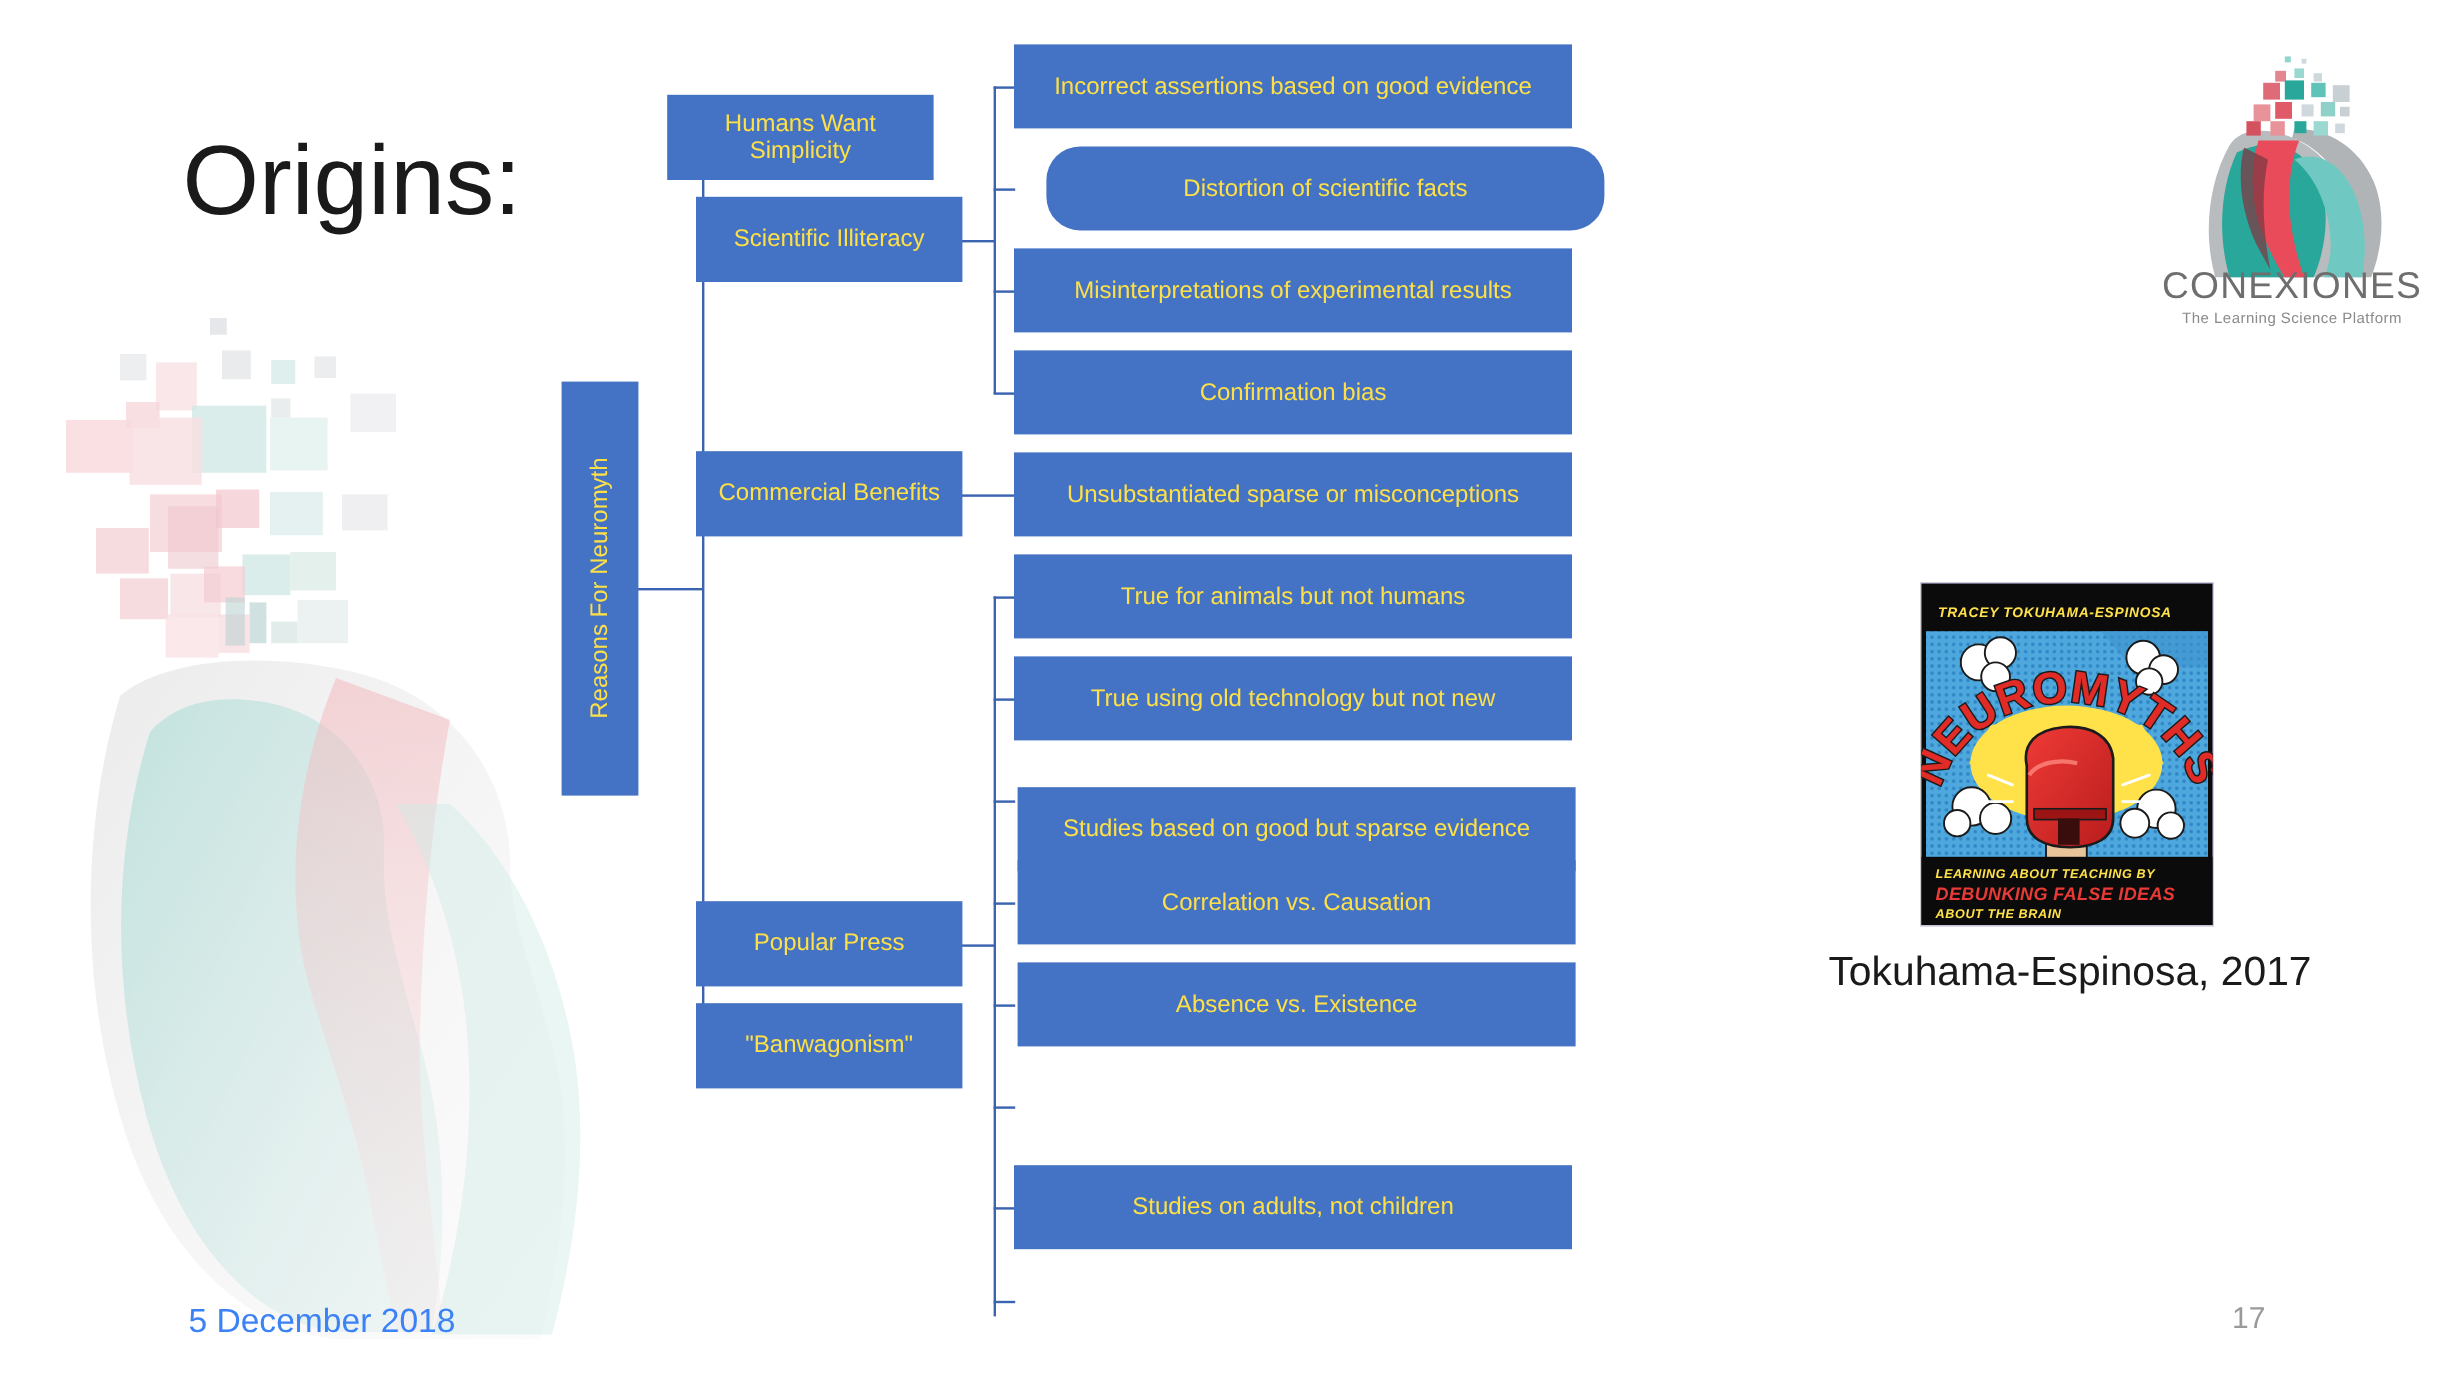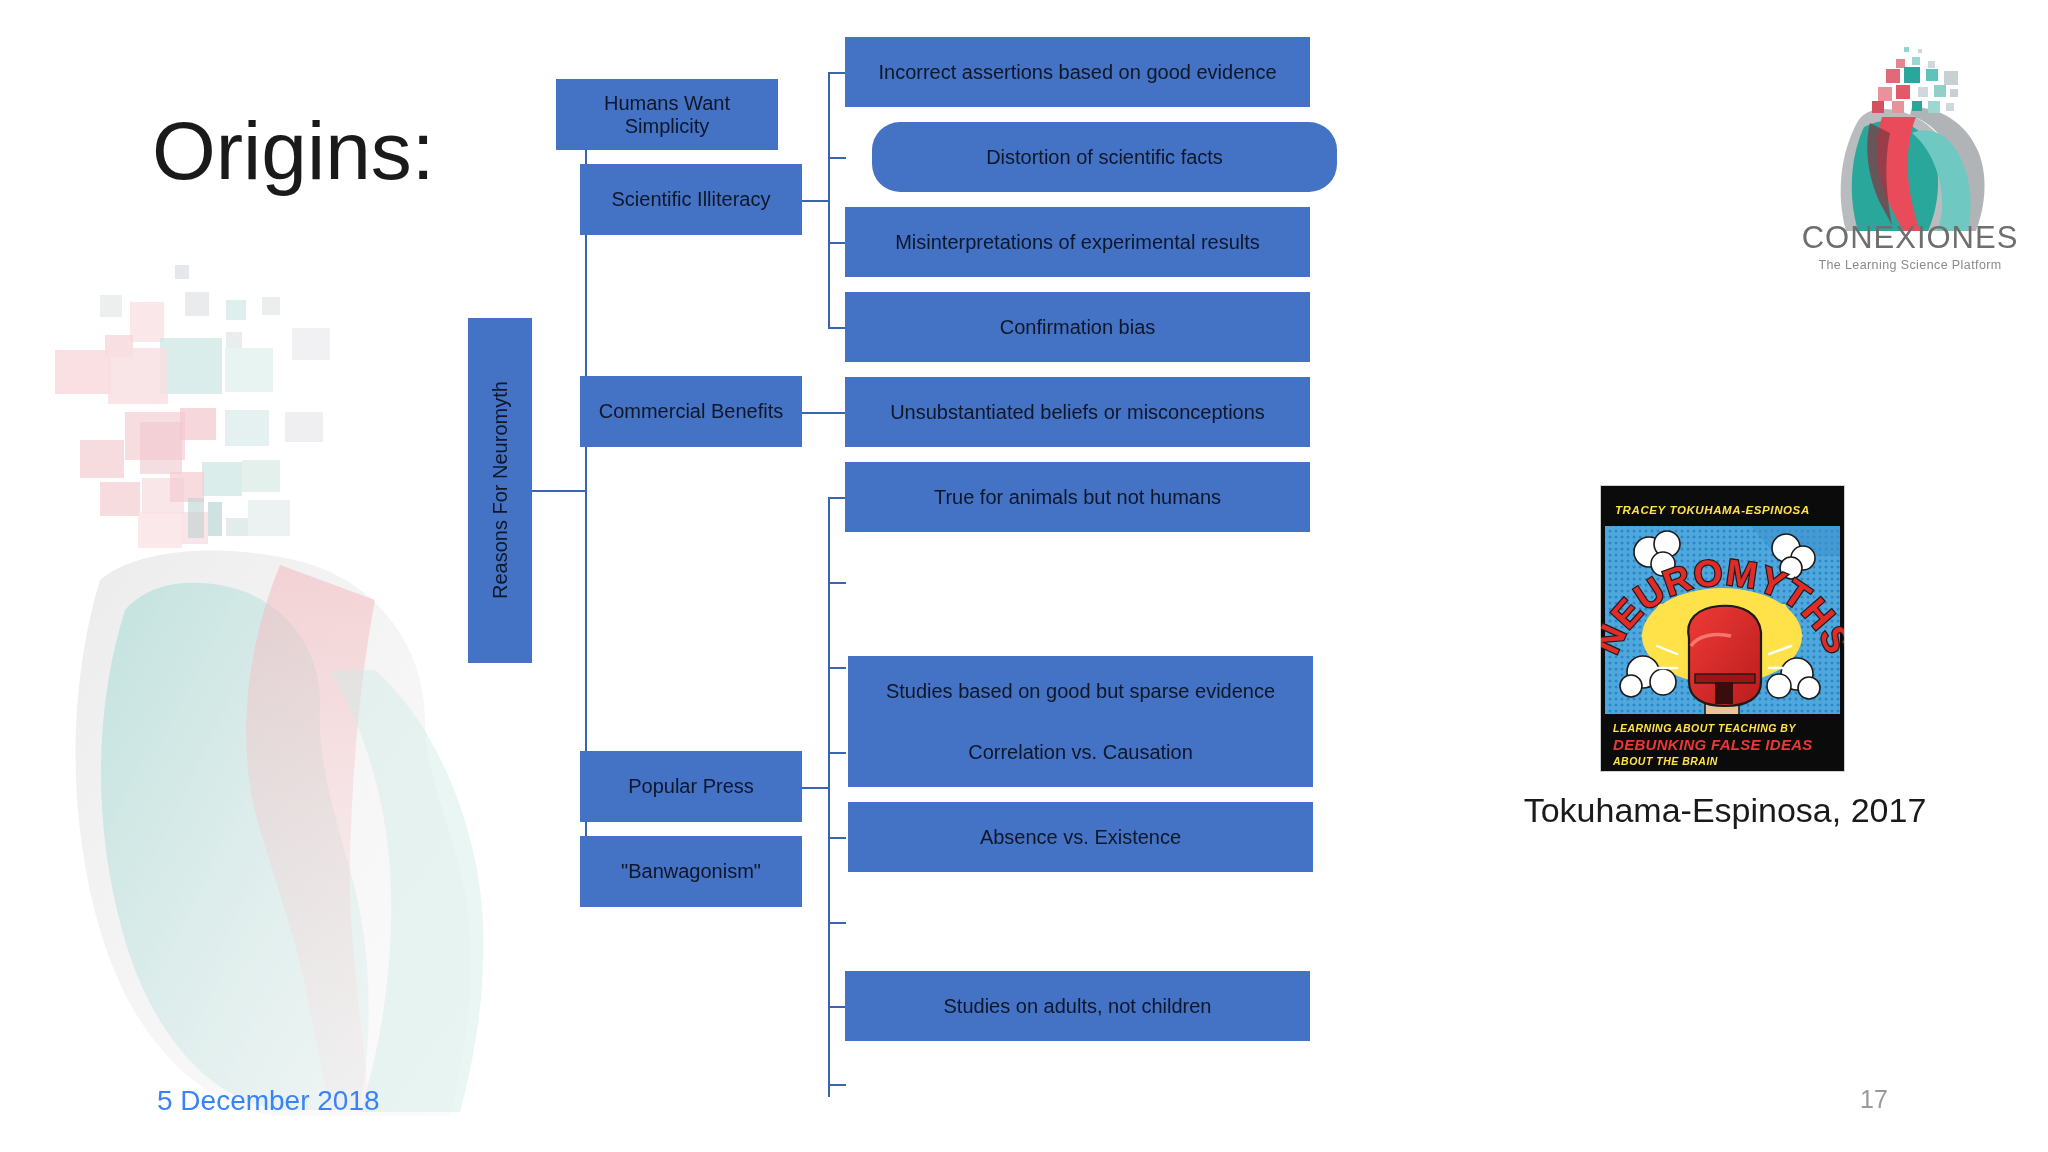--- a/index.html
+++ b/index.html
@@ -46,21 +46,21 @@
   .chart {
     position: absolute;
     left: 0;
     top: 0;
     width: 2048px;
     height: 1152px;
   }
   .node {
     position: absolute;
     background: #4472C4;
-    color: #0f172a;
+    color: #fde047;
     display: flex;
     align-items: center;
     justify-content: center;
     text-align: center;
     font-size: 20px;
     font-weight: 400;
     line-height: 1.15;
     padding: 0 8px;
     box-sizing: border-box;
   }
@@ -275,25 +275,28 @@
       <span>Distortion of scientific facts</span>
     </div>
     <div class="node lvl3" style="left:845px; top:207px; width:465px; height:70px;">
       <span>Misinterpretations of experimental results</span>
     </div>
     <div class="node lvl3" style="left:845px; top:292px; width:465px; height:70px;">
       <span>Confirmation bias</span>
     </div>
 
     <div class="node lvl3" style="left:845px; top:377px; width:465px; height:70px;">
-      <span>Unsubstantiated beliefs or misconceptions</span>
+      <span>Unsubstantiated sparse or misconceptions</span>
     </div>
 
     <div class="node lvl3" style="left:845px; top:462px; width:465px; height:70px;">
       <span>True for animals but not humans</span>
+    </div>
+    <div class="node lvl3" style="left:845px; top:547px; width:465px; height:70px;">
+      <span>True using old technology but not new</span>
     </div>
     <div class="node lvl3" style="left:848px; top:656px; width:465px; height:70px;">
       <span>Studies based on good but sparse evidence</span>
     </div>
     <div class="node lvl3" style="left:848px; top:717px; width:465px; height:70px;">
       <span>Correlation vs. Causation</span>
     </div>
     <div class="node lvl3" style="left:848px; top:802px; width:465px; height:70px;">
       <span>Absence vs. Existence</span>
     </div>

